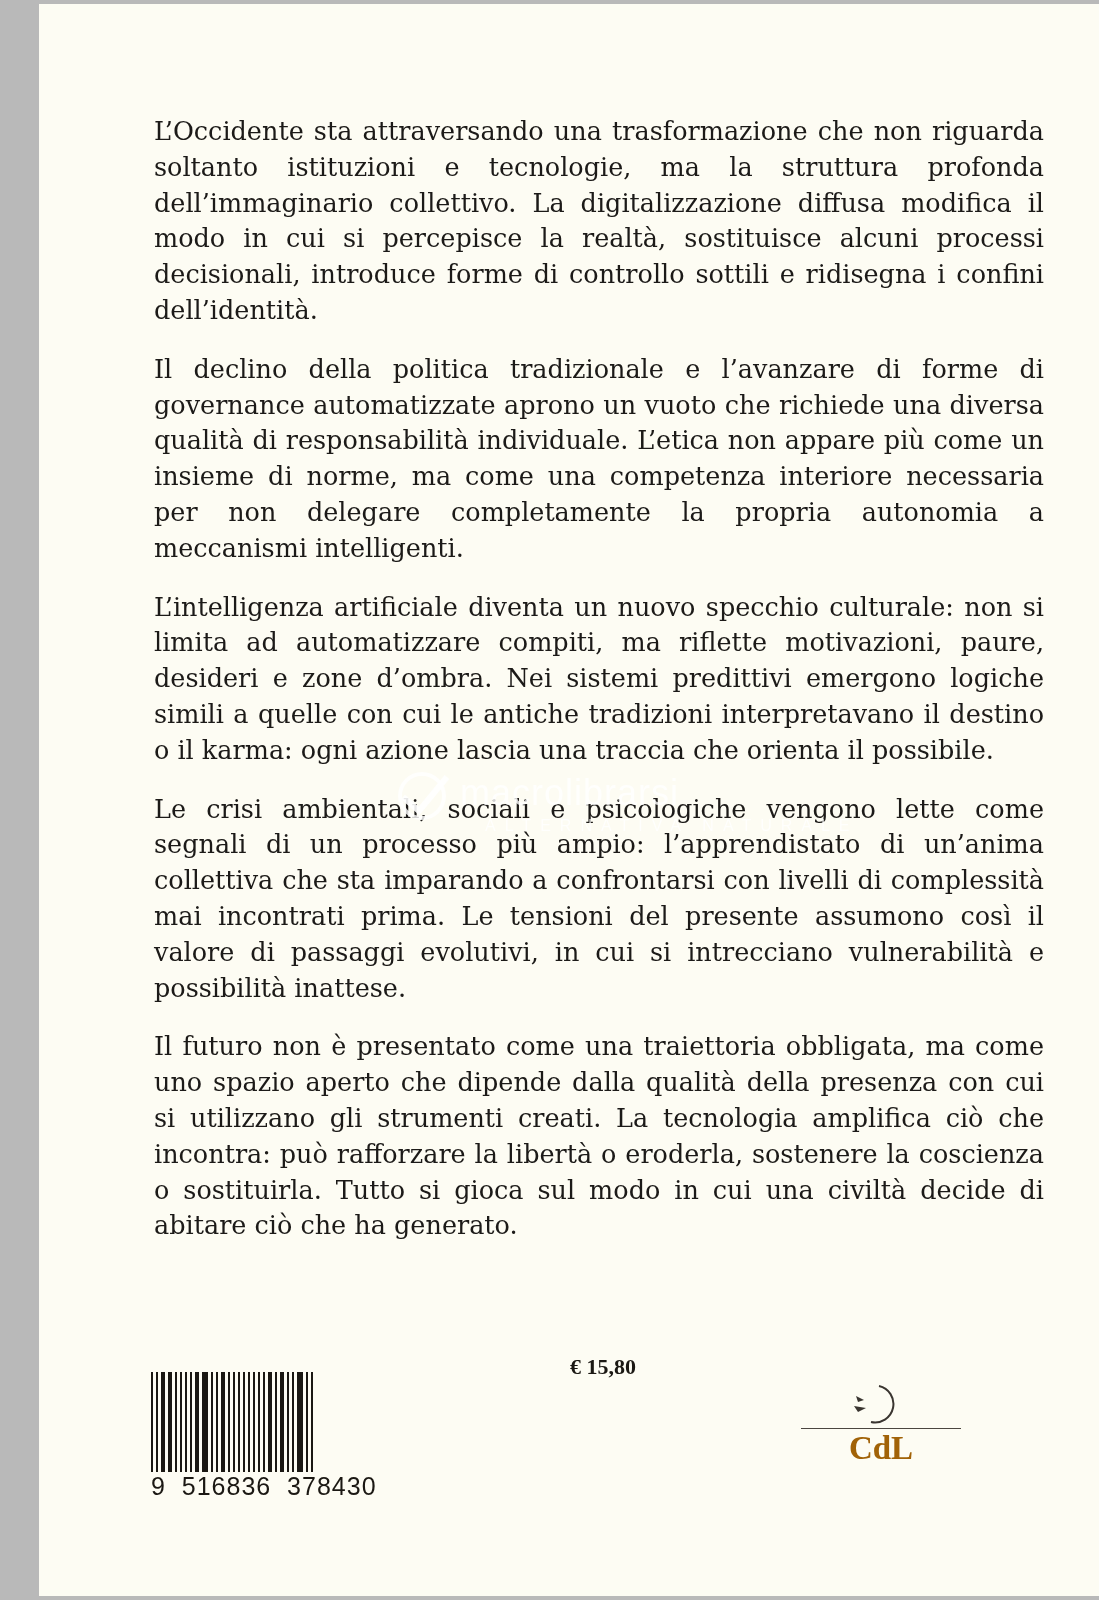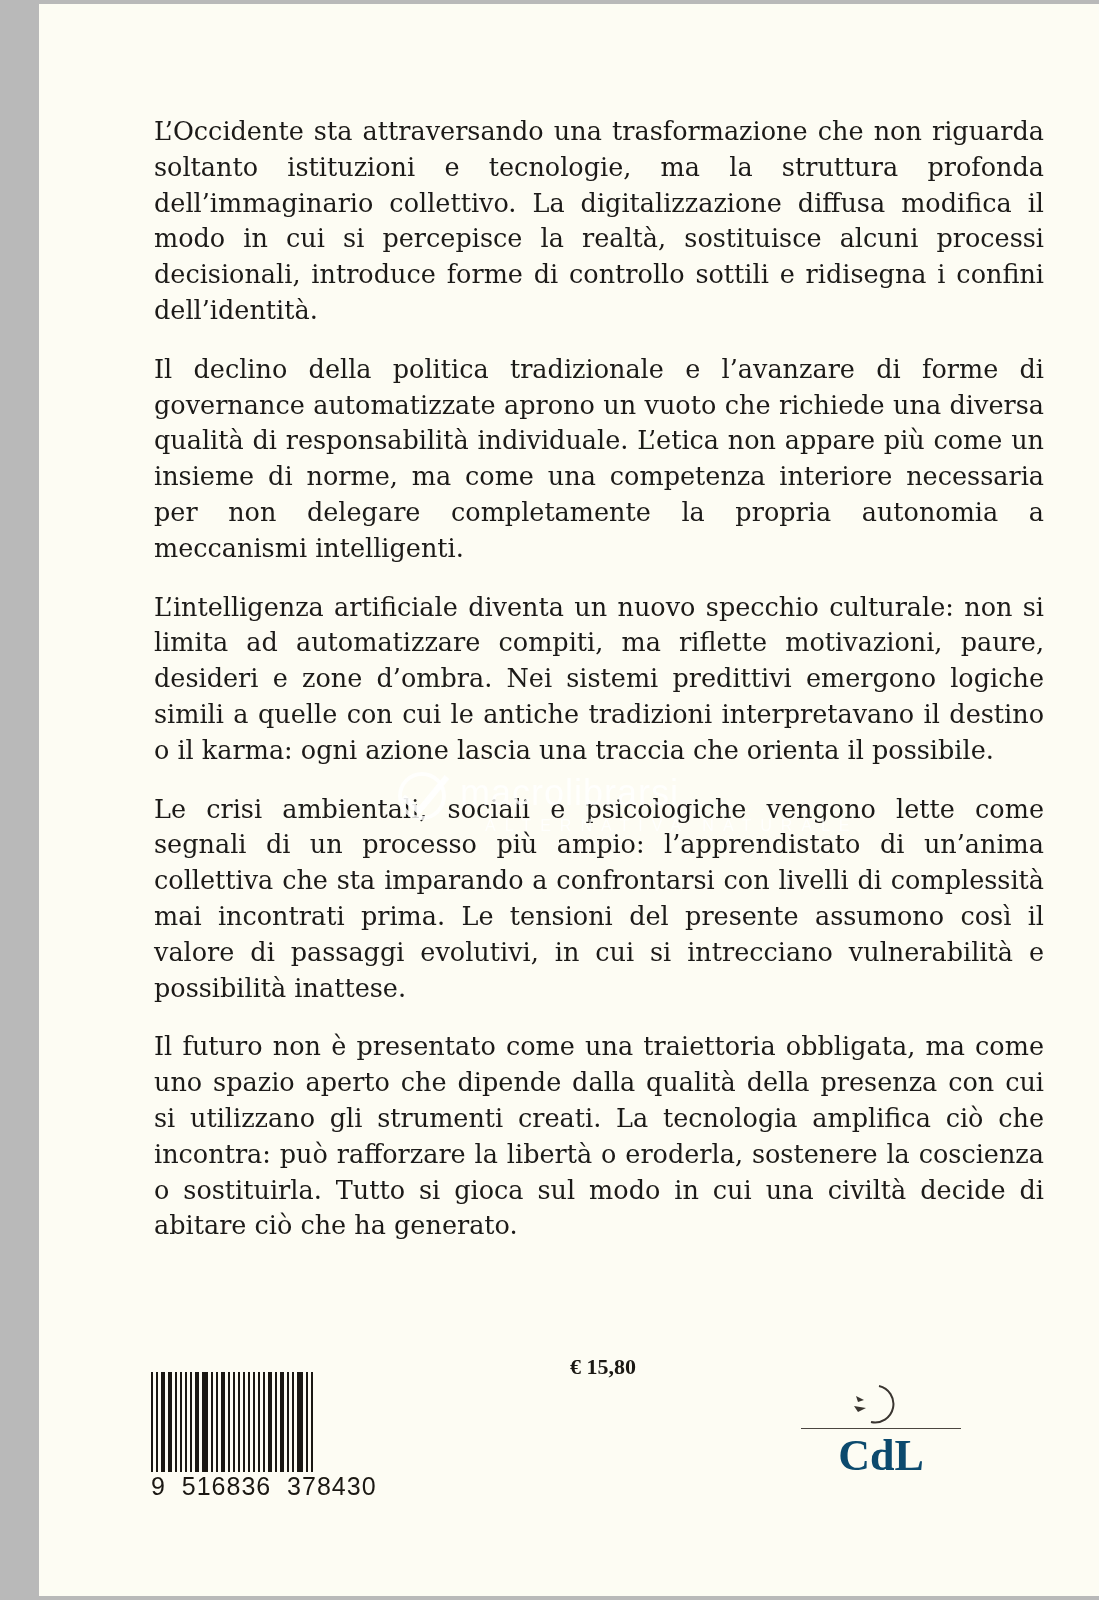--- a/index.html
+++ b/index.html
@@ -7,21 +7,21 @@
   .page{position:absolute;left:4px;top:4px;width:1091px;height:1592px;background:#fdfcf3;margin-left:35px;}
   .text{position:absolute;left:115px;top:110px;width:890px;font-family:"DejaVu Serif","Liberation Serif",serif;font-size:25.5px;line-height:35.8px;color:#1c1a18;text-align:justify;}
   .para{margin:0 0 23px 0;}
   .barcode{position:absolute;left:112px;top:1368px;width:236px;height:120px;}
   .bars{position:absolute;left:0;top:0;width:236px;height:96px;display:flex;align-items:flex-start;}
   .bar{background:#1b1813;height:100px;margin-right:3px;}
   .bcnum{position:absolute;left:0;top:100px;font-family:"Liberation Sans",sans-serif;font-size:25px;letter-spacing:1px;color:#1b1813;white-space:pre;}
   .price{position:absolute;left:531px;top:1350px;font-family:"Liberation Serif",serif;font-weight:bold;font-size:22px;color:#1b1813;}
   .logo{position:absolute;left:762px;top:1380px;width:160px;height:90px;}
   .logo-rule{position:absolute;left:0;top:44px;width:160px;height:1px;background:#4b4640;}
-  .logo-text{position:absolute;left:0;top:46px;width:160px;text-align:center;font-family:"Liberation Serif",serif;font-weight:bold;font-size:44px;color:#0c4a6e;}
+  .logo-text{position:absolute;left:0;top:46px;width:160px;text-align:center;font-family:"Liberation Serif",serif;font-weight:bold;font-size:33px;color:#a16207;}
   .watermark{position:absolute;left:356px;top:765px;color:rgba(255,255,255,0.8);font-family:"Liberation Sans",sans-serif;}
   .wm-main{font-size:36px;letter-spacing:1px;margin-left:65px;line-height:48px;}
   .wm-sub{font-size:16px;letter-spacing:9px;margin-left:90px;}
   .wm-icon{position:absolute;left:0;top:0;width:55px;height:55px;}
 </style>
 </head>
 <body>
 
 <div class="page">
   <div class="text">

